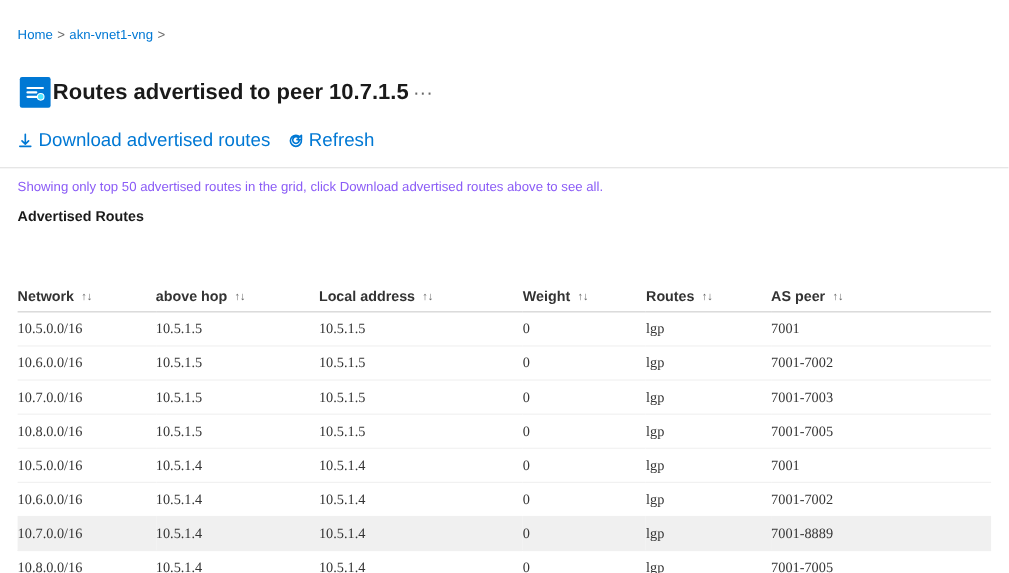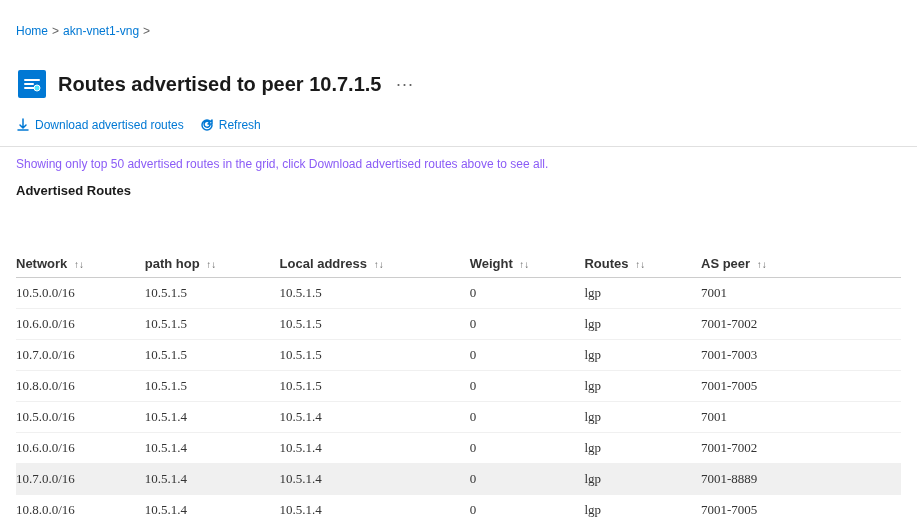--- a/index.html
+++ b/index.html
@@ -26,21 +26,20 @@
       color: #0078d4;
       text-decoration: none;
       cursor: pointer;
     }
 
     
     .page-header {
       display: flex;
       align-items: center;
       padding: 6px 16px 10px 16px;
-      gap: 10px;
     }
     .page-header-icon {
       width: 32px;
       height: 32px;
       display: flex;
       align-items: center;
       justify-content: center;
       flex-shrink: 0;
     }
     .page-title {
@@ -62,21 +61,21 @@
       padding: 4px 16px 10px 16px;
       gap: 16px;
       border-bottom: 1px solid #e0e0e0;
     }
     .toolbar-btn {
       display: flex;
       align-items: center;
       gap: 5px;
       cursor: pointer;
       color: #0078d4;
-      font-size: 12px;
+      font-size: 17px;
       background: none;
       border: none;
       padding: 4px 0;
     }
 
     
     .info-text {
       padding: 10px 16px 6px 16px;
       font-size: 12px;
       color: #8b5cf6;
@@ -206,21 +205,21 @@
 
 <div class="table-container">
   <table>
     <thead>
       <tr>
         <th>
           <span>Network</span>
           <span class="sort-icon">↑↓</span>
         </th>
         <th>
-          <span>path hop</span>
+          <span>above hop</span>
           <span class="sort-icon">↑↓</span>
         </th>
         <th>
           <span>Local address</span>
           <span class="sort-icon">↑↓</span>
         </th>
         <th>
           <span>Weight</span>
           <span class="sort-icon">↑↓</span>
         </th>

